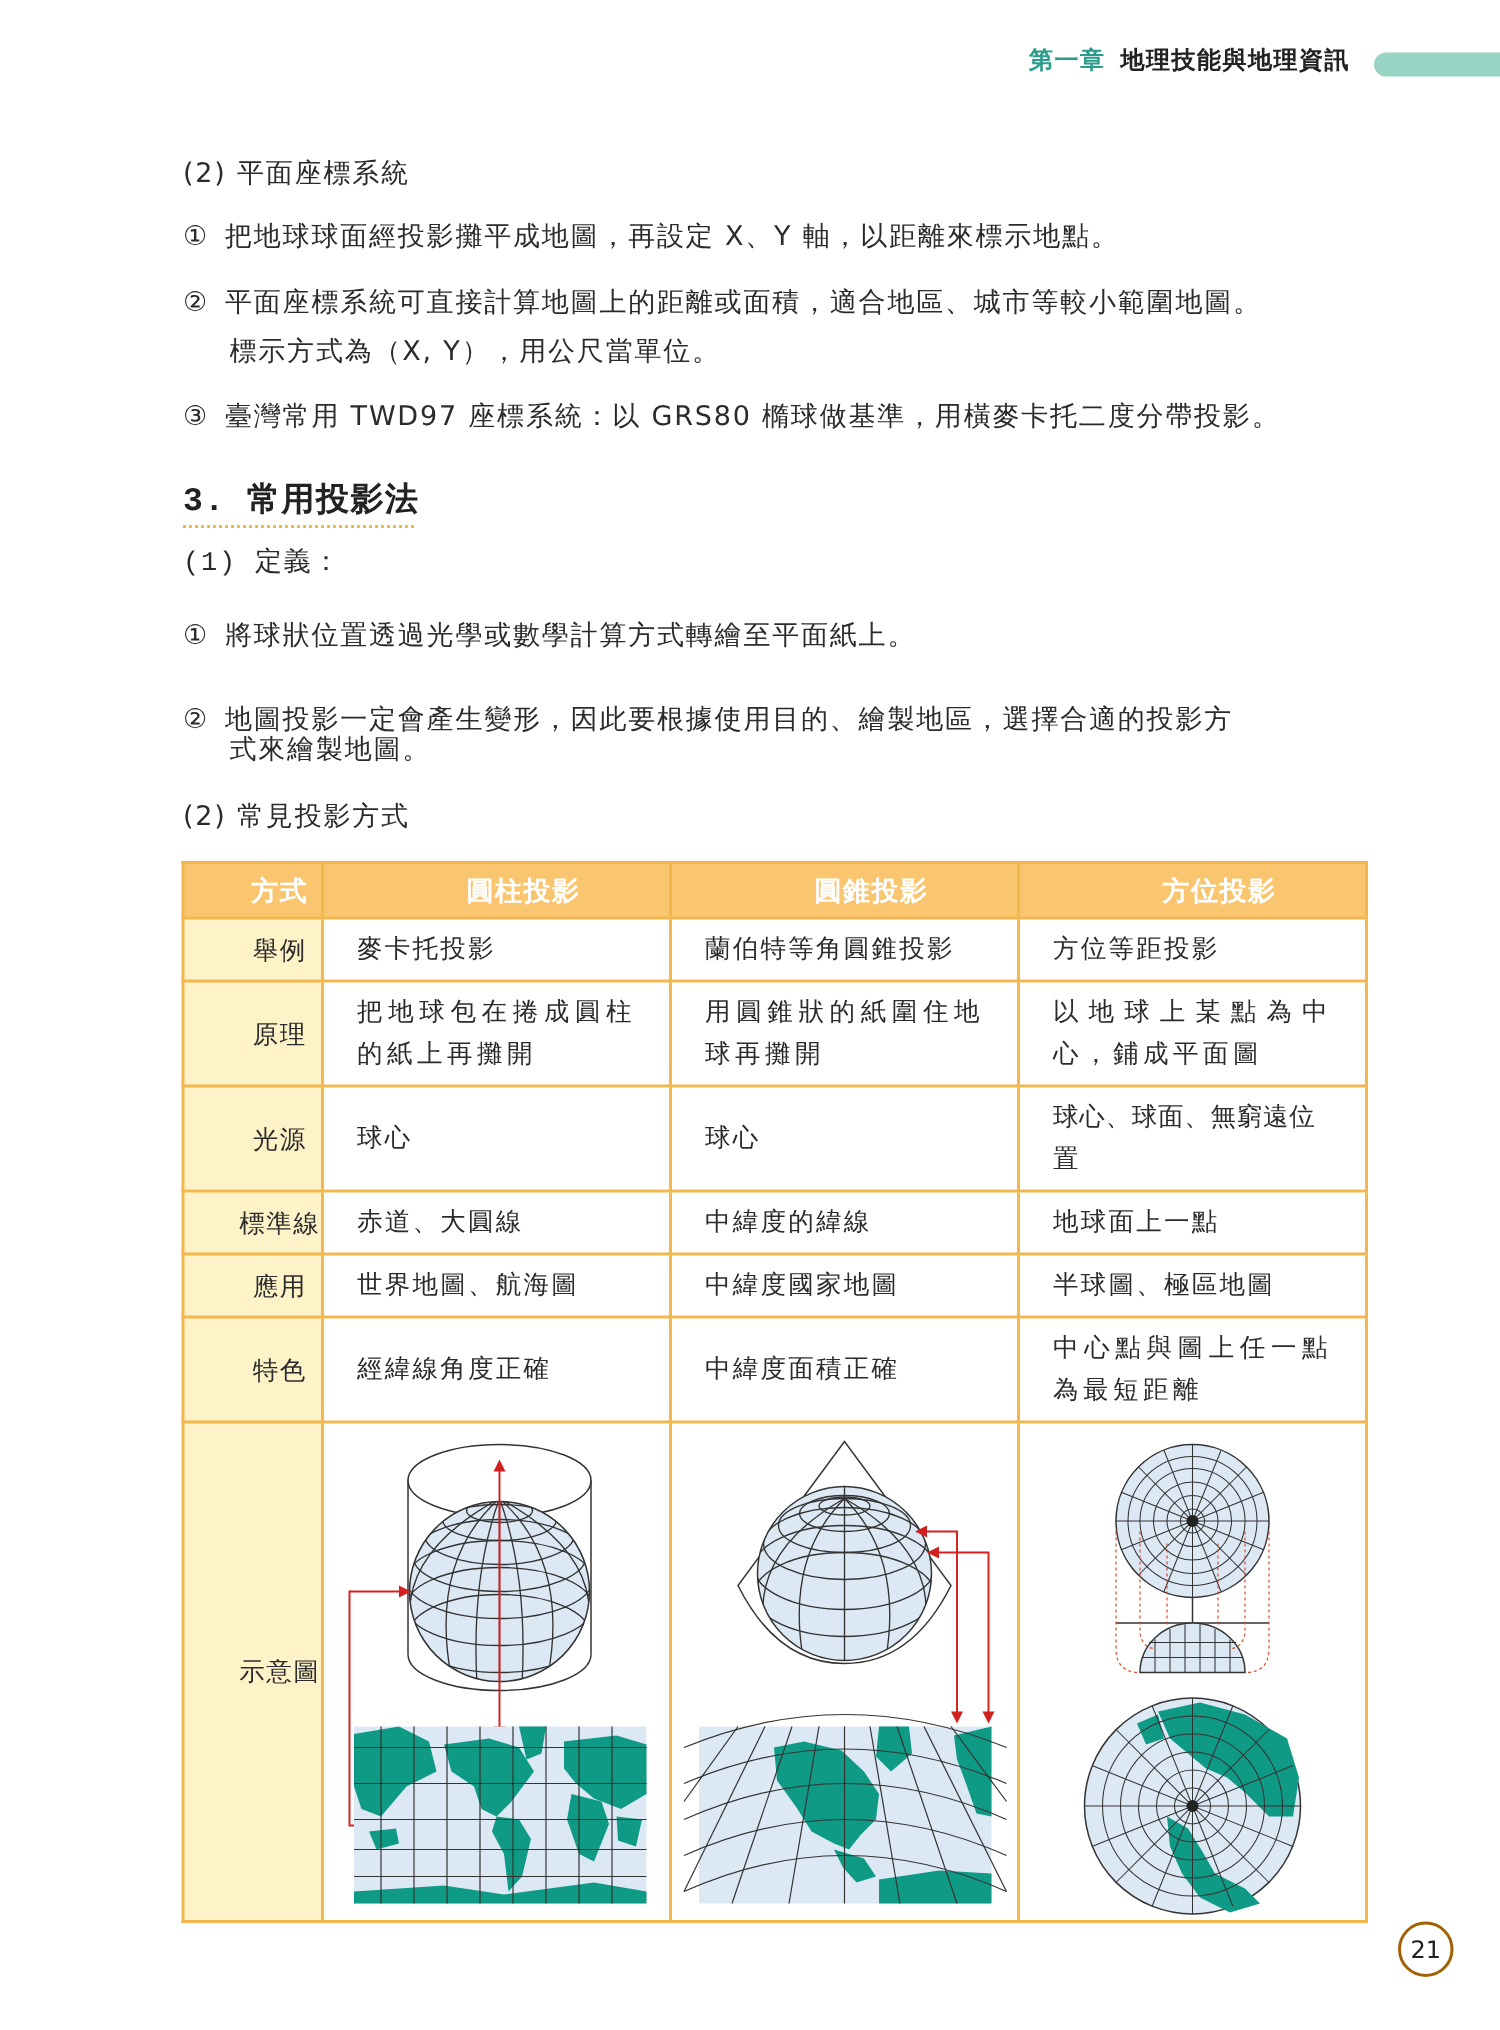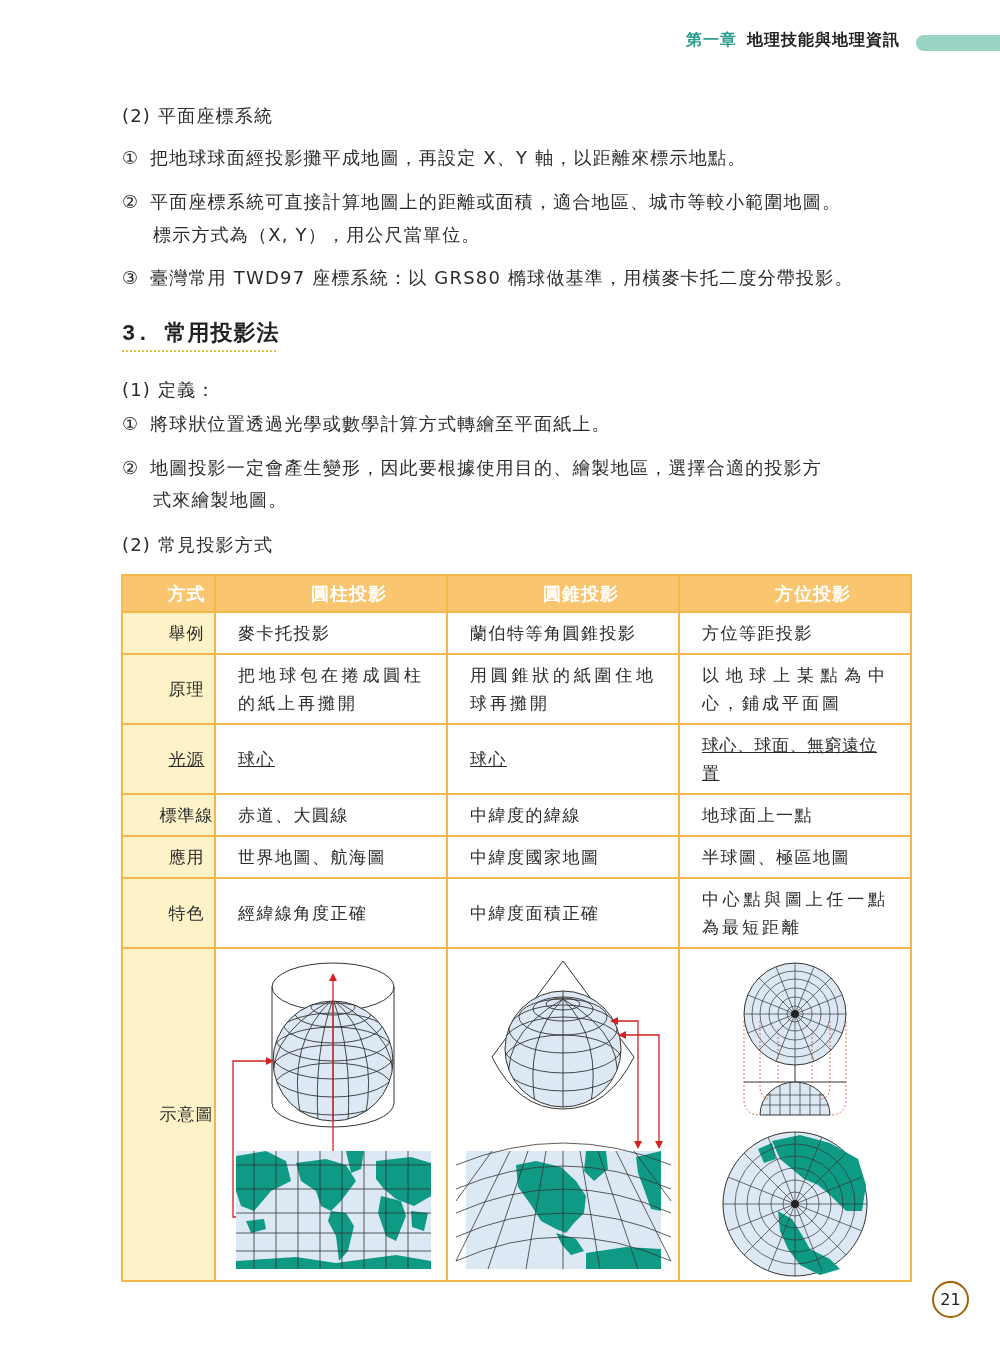--- a/index.html
+++ b/index.html
@@ -46,25 +46,25 @@
   <span class="circ">②</span><span>平面座標系統可直接計算地圖上的距離或面積，適合地區、城市等較小範圍地圖。</span>
 </div>
 <div class="line indent" style="top:223px;">標示方式為（X, Y），用公尺當單位。</div>
 <div class="line" style="top:266px;">
   <span class="circ">③</span><span>臺灣常用 TWD97 座標系統：以 GRS80 橢球做基準，用橫麥卡托二度分帶投影。</span>
 </div>
 
 <div class="section-title">3. 常用投影法</div>
 <div class="section-dots"></div>
 
-<div class="line" style="top:378px;">(1) 定義：</div>
+<div class="line" style="top:364px;font-family:Liberation Mono, monospace;">(1) 定義：</div>
 <div class="line" style="top:412px;">
   <span class="circ">①</span><span>將球狀位置透過光學或數學計算方式轉繪至平面紙上。</span>
 </div>
-<div class="line" style="top:456px;font-family:Liberation Serif, serif;">
+<div class="line" style="top:468px;">
   <span class="circ">②</span><span>地圖投影一定會產生變形，因此要根據使用目的、繪製地區，選擇合適的投影方</span>
 </div>
 <div class="line indent" style="top:488px;">式來繪製地圖。</div>
 <div class="line" style="top:533px;">(2) 常見投影方式</div>
 
 <table class="proj">
   <colgroup>
     <col style="width:93px">
       <col style="width:232px">
       <col style="width:232px">
@@ -82,21 +82,21 @@
     <td class="c">麥卡托投影</td>
     <td class="c">蘭伯特等角圓錐投影</td>
     <td class="c">方位等距投影</td>
   </tr>
   <tr style="height:69px;">
     <td class="rh">原理</td>
     <td class="c justify">把地球包在捲成圓柱的紙上再攤開</td>
     <td class="c justify">用圓錐狀的紙圍住地球再攤開</td>
     <td class="c justify">以地球上某點為中心，鋪成平面圖</td>
   </tr>
-  <tr style="height:42px;text-decoration:underline;">
+  <tr style="height:42px;">
     <td class="rh">光源</td>
     <td class="c">球心</td>
     <td class="c">球心</td>
     <td class="c" style="letter-spacing:0.5px;">球心、球面、無窮遠位置</td>
   </tr>
   <tr style="height:41px;">
     <td class="rh">標準線</td>
     <td class="c">赤道、大圓線</td>
     <td class="c">中緯度的緯線</td>
     <td class="c">地球面上一點</td>

